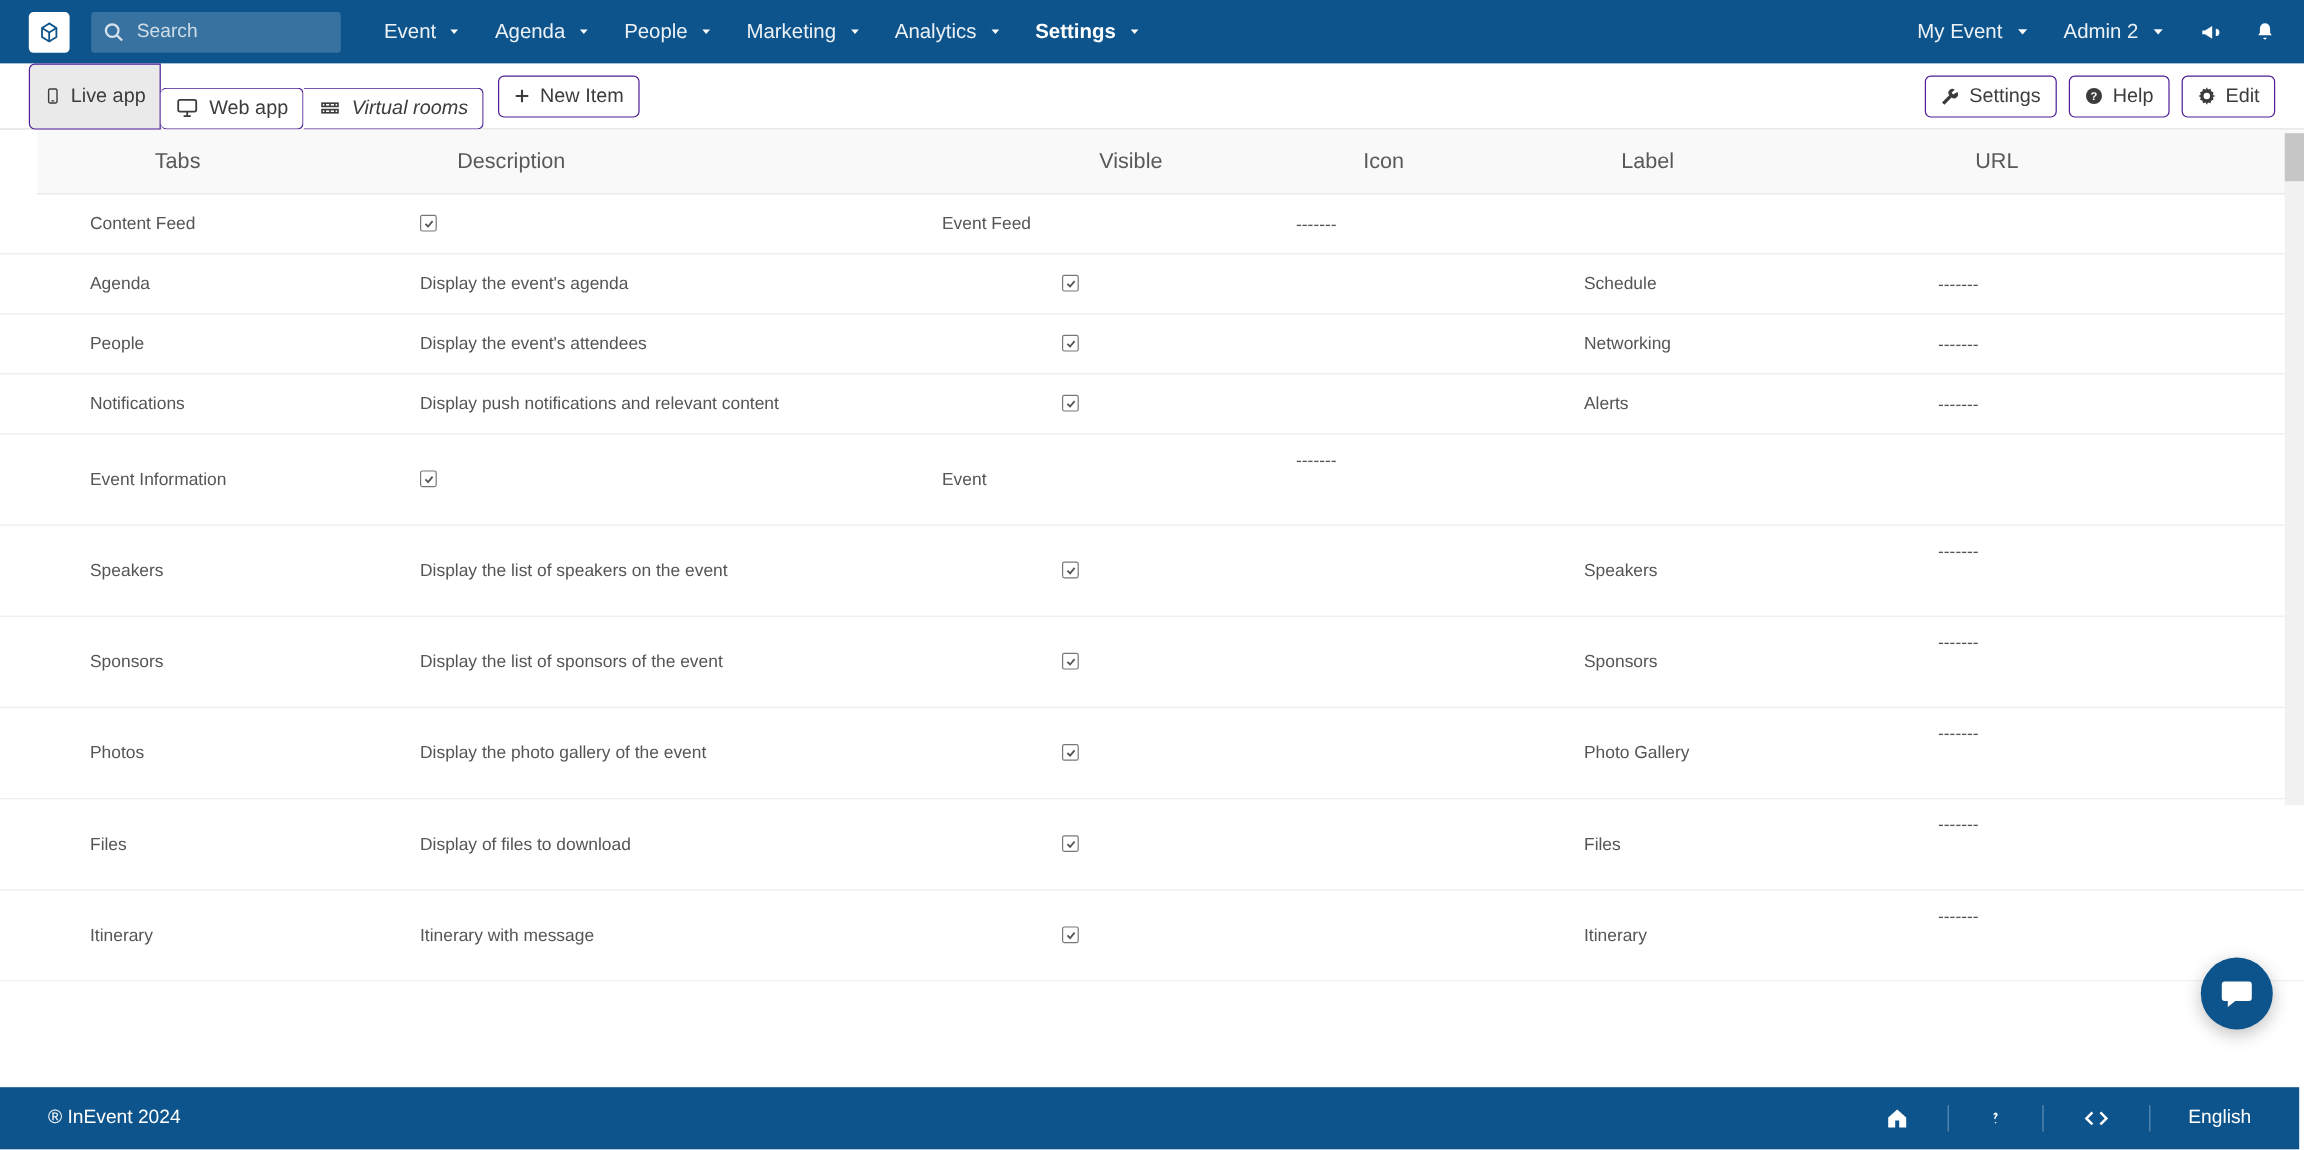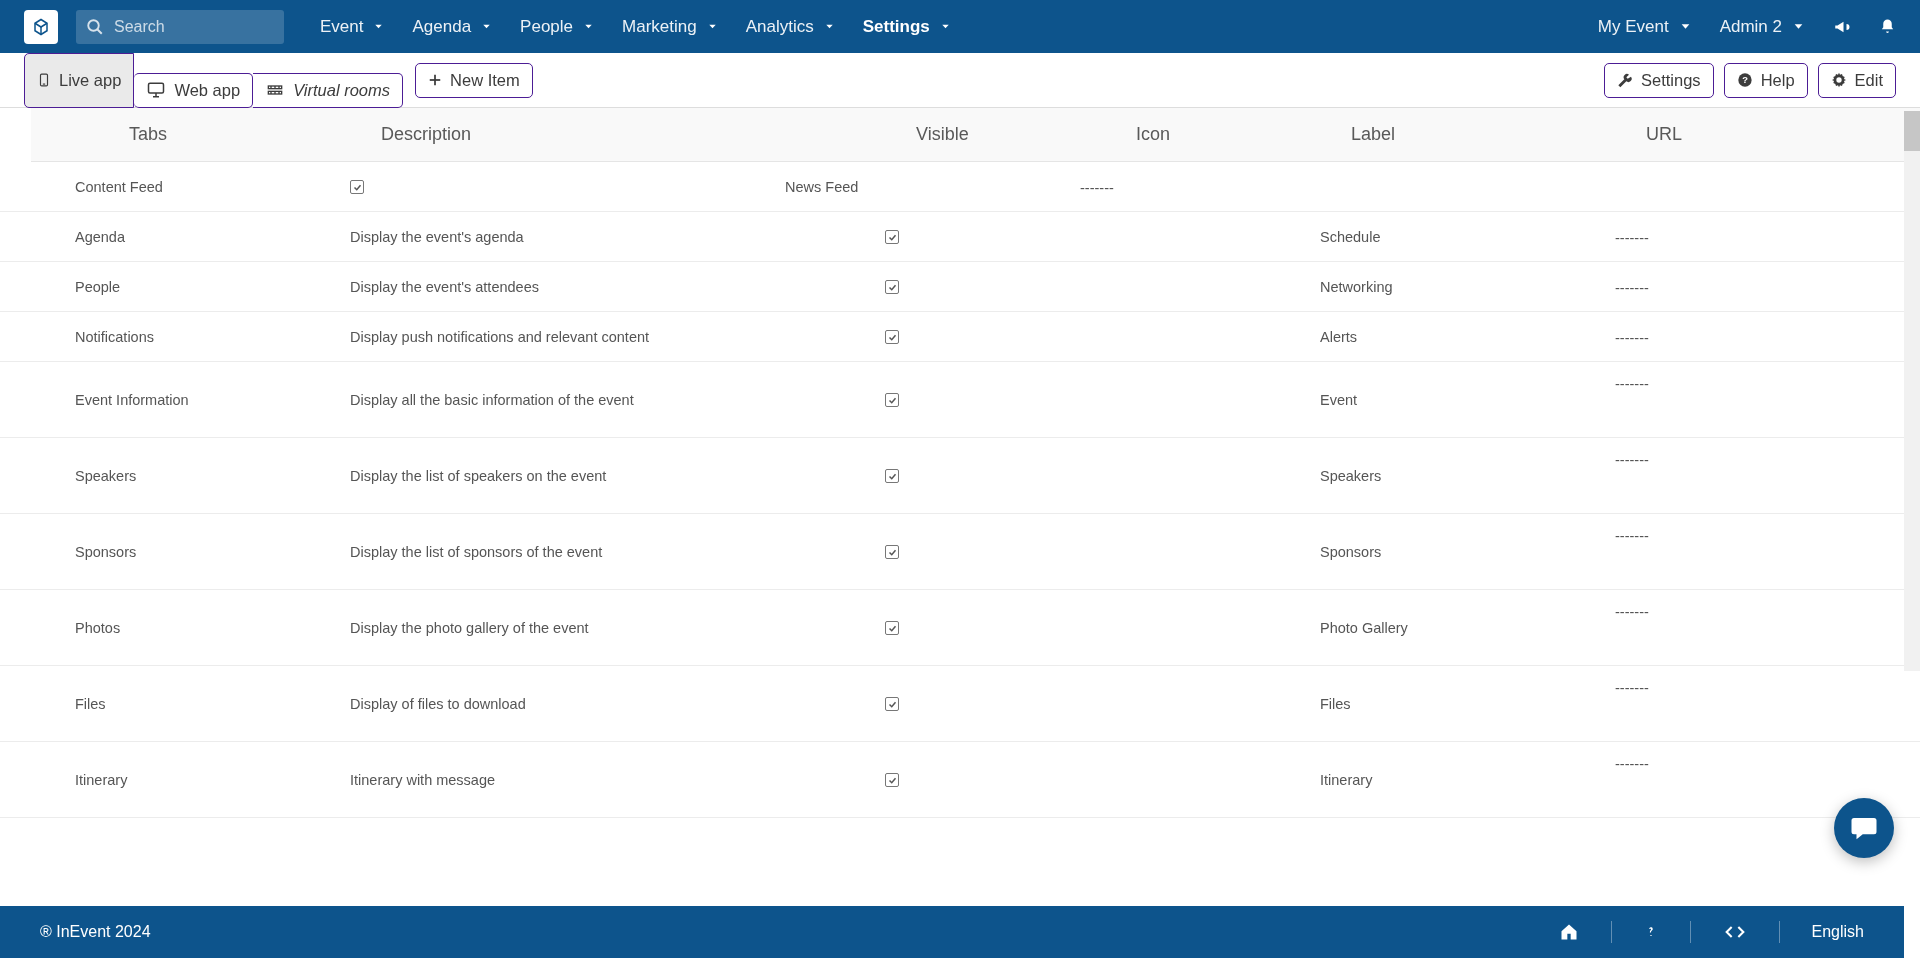--- a/index.html
+++ b/index.html
@@ -130,21 +130,21 @@
     border-radius: 50%;
     background: #0d548c;
     display: flex; align-items: center; justify-content: center;
     cursor: pointer;
     box-shadow: 0 4px 14px rgba(0,0,0,0.25);
   }
 
   
   .footer {
     position: absolute;
-    bottom: 0; left: 0; right: 16px;
+    bottom: 0; left: 0; right: 4px;
     height: 52px;
     background: #0d548c;
     color: #fff;
     display: flex; align-items: center;
     padding: 0 40px;
     font-size: 16px;
   }
   .footer-right { margin-left: auto; display: flex; align-items: center; gap: 32px; }
   .footer-sep { width:1px; height:22px; background: rgba(255,255,255,0.35); }
 
@@ -356,21 +356,21 @@
 
 <div class="tbody" id="tbody">
     <div class="trow">
       <div class="col-tabs">Content Feed</div>
       <div class="col-vis"><span class="vis-check">
           <svg width="9" height="9" viewBox="0 0 24 24" fill="none" stroke="#555" stroke-width="4">
             <polyline points="4 12 10 18 20 6"></polyline>
           </svg>
         </span></div>
       <div class="col-icon"></div>
-      <div class="col-label">News Feed</div>
+      <div class="col-label">Event Feed</div>
       <div class="col-url">-------</div>
     </div>
     <div class="trow">
       <div class="col-tabs">Agenda</div>
       <div class="col-desc">Display the event's agenda</div>
       <div class="col-vis"><span class="vis-check">
           <svg width="9" height="9" viewBox="0 0 24 24" fill="none" stroke="#555" stroke-width="4">
             <polyline points="4 12 10 18 20 6"></polyline>
           </svg>
         </span></div>
@@ -397,21 +397,20 @@
           <svg width="9" height="9" viewBox="0 0 24 24" fill="none" stroke="#555" stroke-width="4">
             <polyline points="4 12 10 18 20 6"></polyline>
           </svg>
         </span></div>
       <div class="col-icon"></div>
       <div class="col-label">Alerts</div>
       <div class="col-url">-------</div>
     </div>
     <div class="trow tall">
       <div class="col-tabs">Event Information</div>
-      <div class="col-desc">Display all the basic information of the event</div>
       <div class="col-vis"><span class="vis-check">
           <svg width="9" height="9" viewBox="0 0 24 24" fill="none" stroke="#555" stroke-width="4">
             <polyline points="4 12 10 18 20 6"></polyline>
           </svg>
         </span></div>
       <div class="col-icon"></div>
       <div class="col-label">Event</div>
       <div class="col-url" style="align-self: flex-start; padding-top: 14px;">-------</div>
     </div>
     <div class="trow tall">

